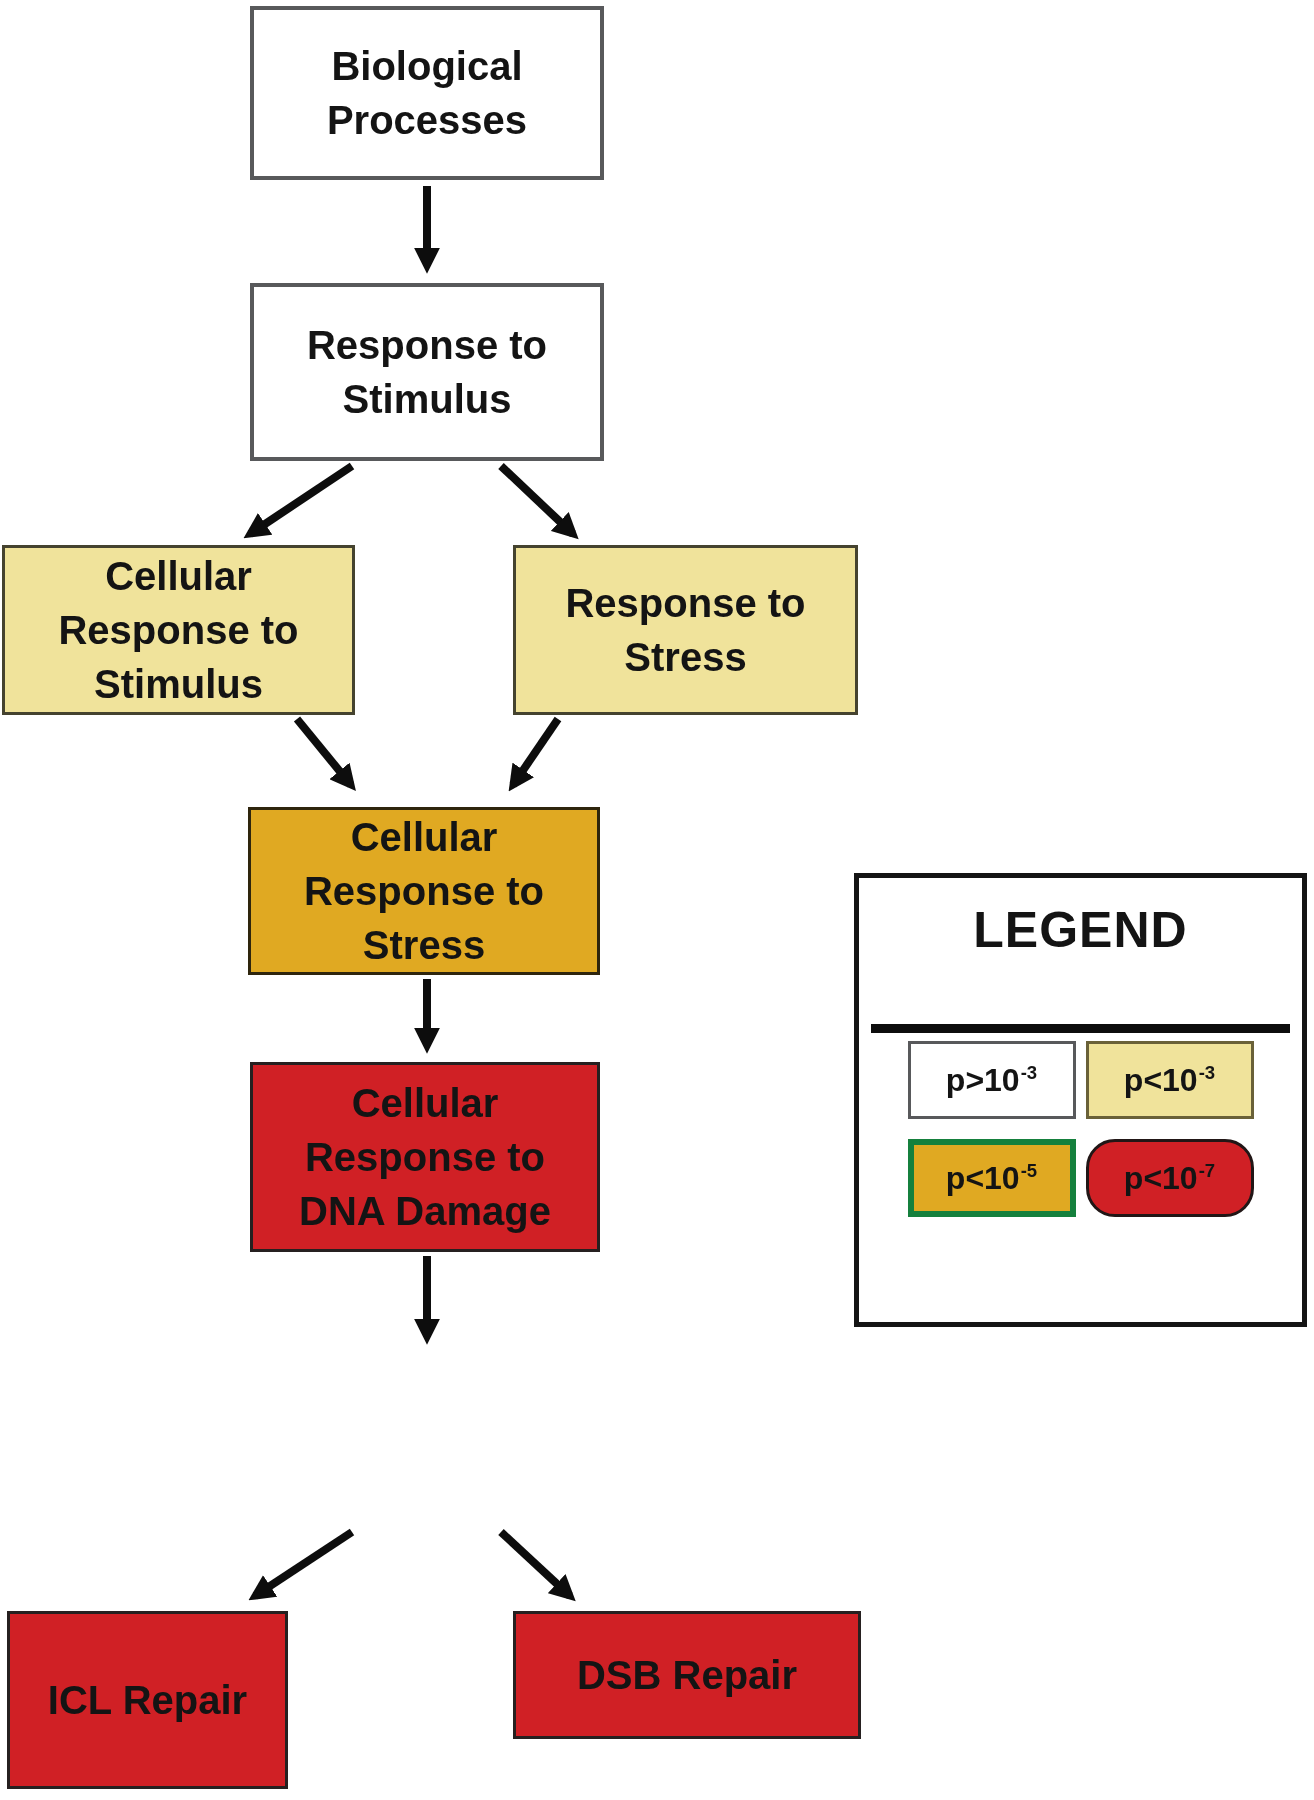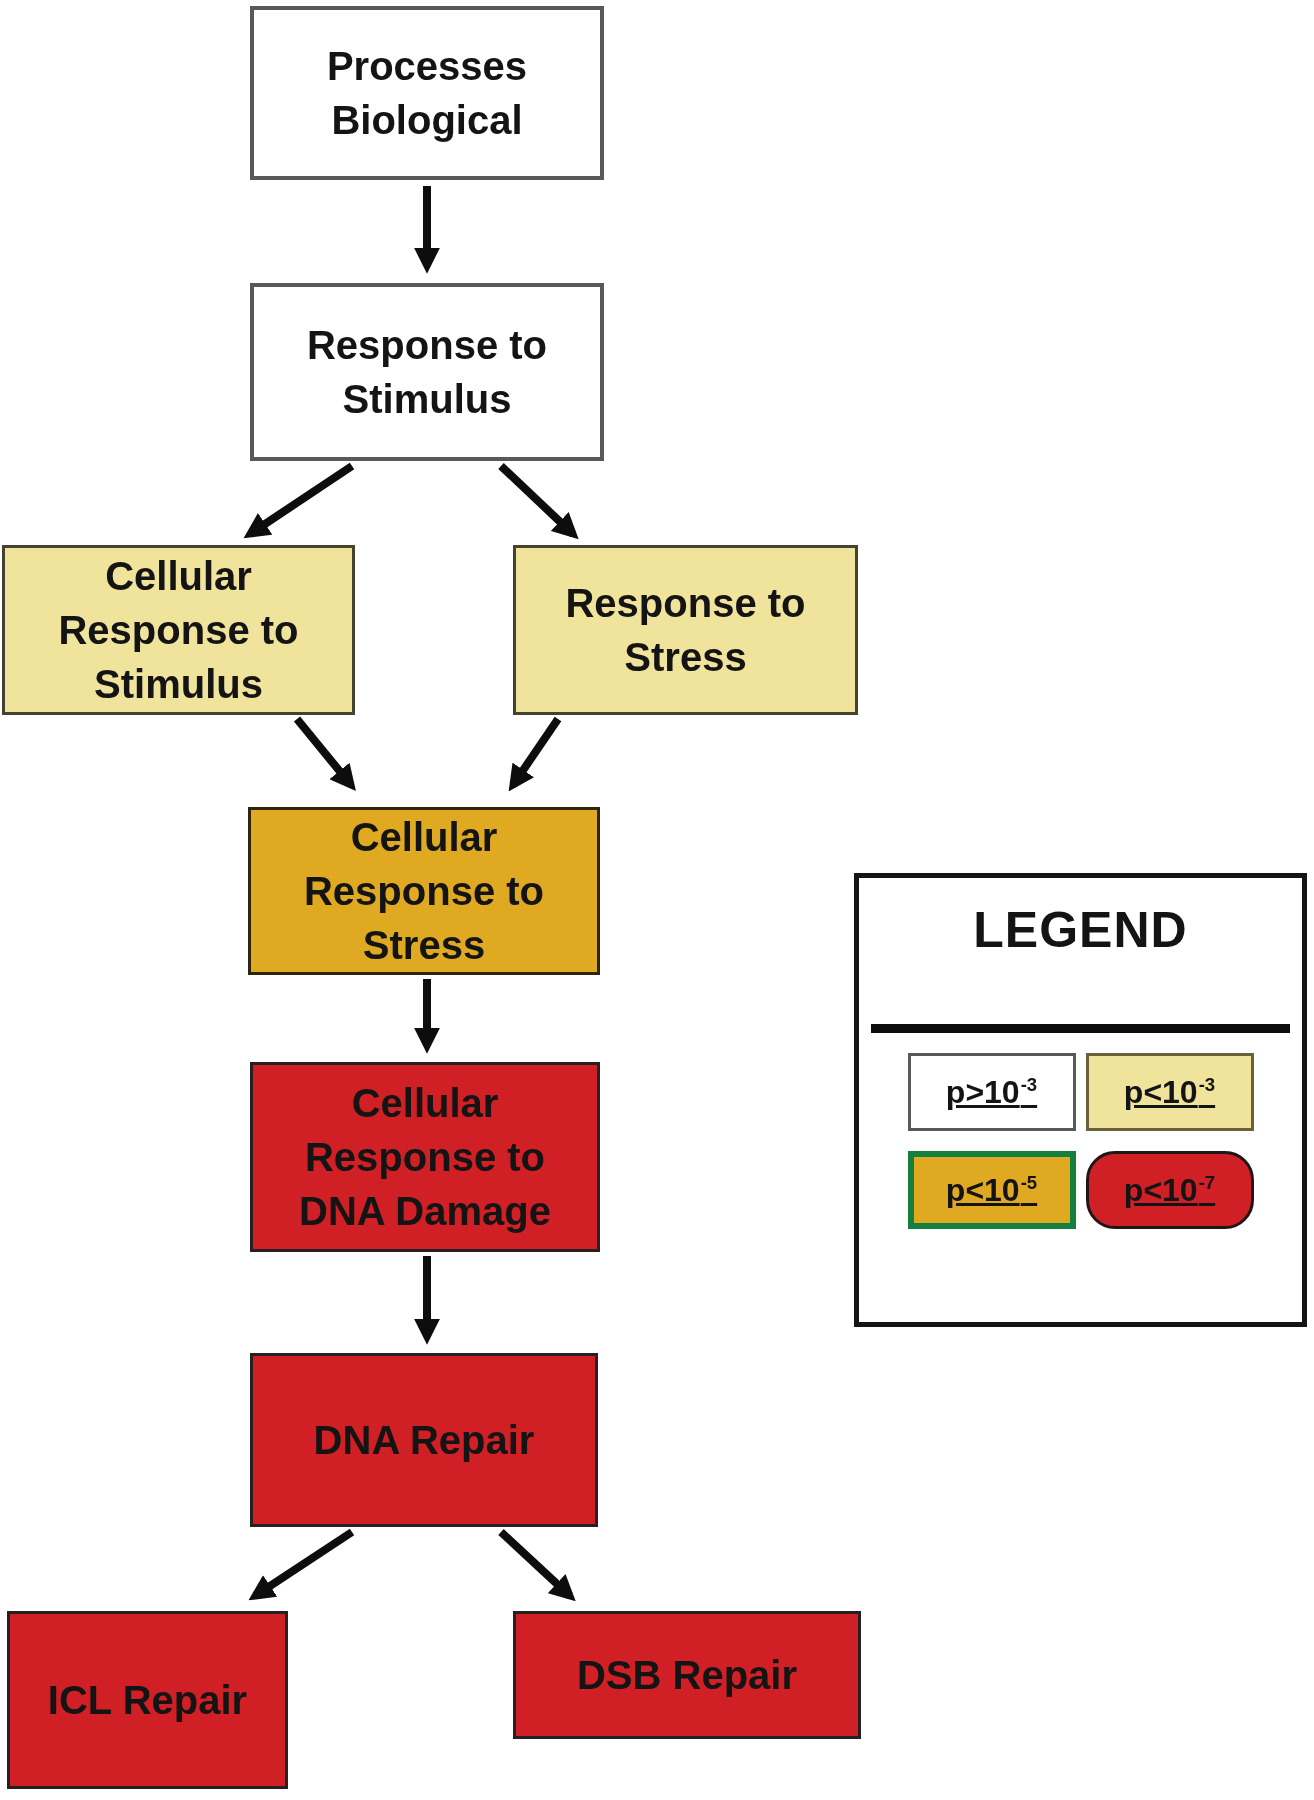--- a/index.html
+++ b/index.html
@@ -31,21 +31,21 @@
     width: 453px; height: 454px;
     background: #ffffff; border: 5px solid #141414;
   }
   .legend-title {
     text-align: center; font-weight: 700; font-size: 50px; line-height: 56px;
     margin-top: 24px; letter-spacing: 1px; color: #141414;
   }
   .legend-rule { height: 9px; background: #0D0D0D; margin: 66px 12px 0 12px; }
   .legend-grid {
     display: grid; grid-template-columns: repeat(2, 168px);
-    gap: 20px 10px; justify-content: center; margin-top: 20px; text-decoration: underline;
+    gap: 20px 10px; justify-content: center; margin-top: 8px;
   }
   .swatch {
     height: 78px; display: flex; align-items: center; justify-content: center;
     font-weight: 700; font-size: 32px; color: #141414;
   }
   .sw-white { border: 3px solid #58595B; }
   .sw-ly    { border: 3px solid #6A6138; }
   .sw-gold  { border: 6px solid #15803d; }
   .sw-red   { border: 3px solid #211616; }
   .swatch sup { font-size: 0.58em; vertical-align: super; line-height: 0; margin-left: 1px; }
@@ -66,22 +66,22 @@
     <line x1="501" y1="466" x2="573" y2="534" stroke="#0D0D0D" stroke-width="8" marker-end="url(#ah)"></line>
     <line x1="297" y1="719" x2="351" y2="785" stroke="#0D0D0D" stroke-width="8" marker-end="url(#ah)"></line>
     <line x1="558" y1="719" x2="513" y2="785" stroke="#0D0D0D" stroke-width="8" marker-end="url(#ah)"></line>
     <line x1="427" y1="979" x2="427" y2="1046" stroke="#0D0D0D" stroke-width="8" marker-end="url(#ah)"></line>
     <line x1="427" y1="1256" x2="427" y2="1337" stroke="#0D0D0D" stroke-width="8" marker-end="url(#ah)"></line>
     <line x1="352" y1="1532" x2="255" y2="1596" stroke="#0D0D0D" stroke-width="8" marker-end="url(#ah)"></line>
     <line x1="501" y1="1532" x2="570" y2="1596" stroke="#0D0D0D" stroke-width="8" marker-end="url(#ah)"></line>
   </svg>
 
   <div class="node white" style="left: 250px; top: 6px; width: 354px; height: 174px; background-color: rgb(255, 255, 255);">
+    <span class="line">Biological</span>
     <span class="line">Processes</span>
-    <span class="line">Biological</span>
   </div>
 
   <div class="node white" style="left: 250px; top: 283px; width: 354px; height: 178px; background-color: rgb(255, 255, 255);">
     <span class="line">Response to</span>
     <span class="line">Stimulus</span>
   </div>
 
   <div class="node ly" style="left: 2px; top: 545px; width: 353px; height: 170px; background-color: rgb(240, 227, 155);">
     <span class="line">Cellular</span>
     <span class="line">Response to</span>
@@ -98,23 +98,20 @@
     <span class="line">Response to</span>
     <span class="line">Stress</span>
   </div>
 
   <div class="node red" style="left: 250px; top: 1062px; width: 350px; height: 190px; background-color: rgb(208, 32, 37);">
     <span class="line">Cellular</span>
     <span class="line">Response to</span>
     <span class="line">DNA Damage</span>
   </div>
 
-  <div class="node red" style="left: 250px; top: 1353px; width: 348px; height: 174px; background-color: rgb(208, 32, 37);">
-    <span class="line">DNA Repair</span>
-  </div>
 
   <div class="node red" style="left: 7px; top: 1611px; width: 281px; height: 178px; background-color: rgb(208, 32, 37);">
     <span class="line">ICL Repair</span>
   </div>
 
   <div class="node red" style="left: 513px; top: 1611px; width: 348px; height: 128px; background-color: rgb(208, 32, 37);">
     <span class="line">DSB Repair</span>
   </div>
 
   <div class="legend">

